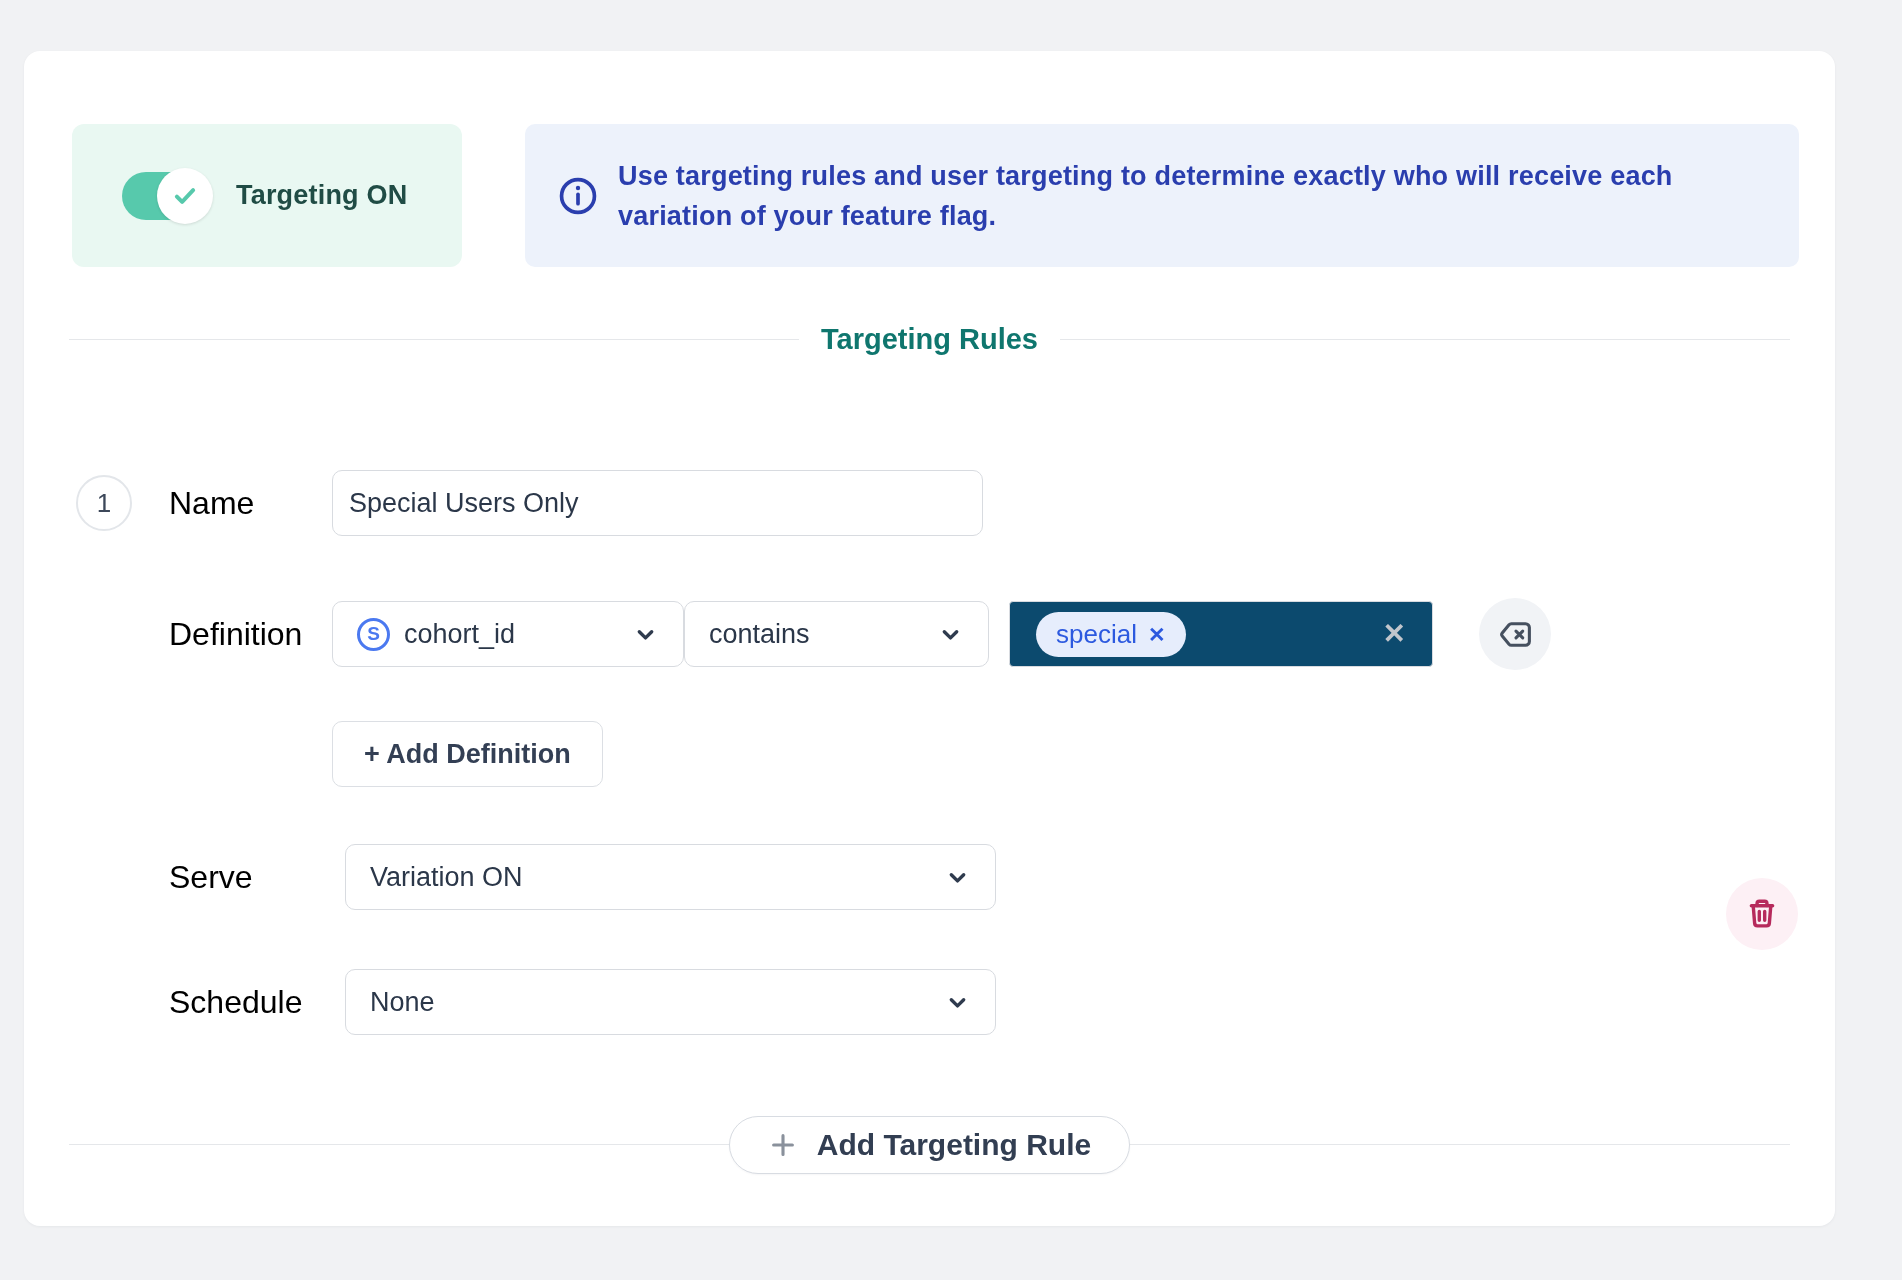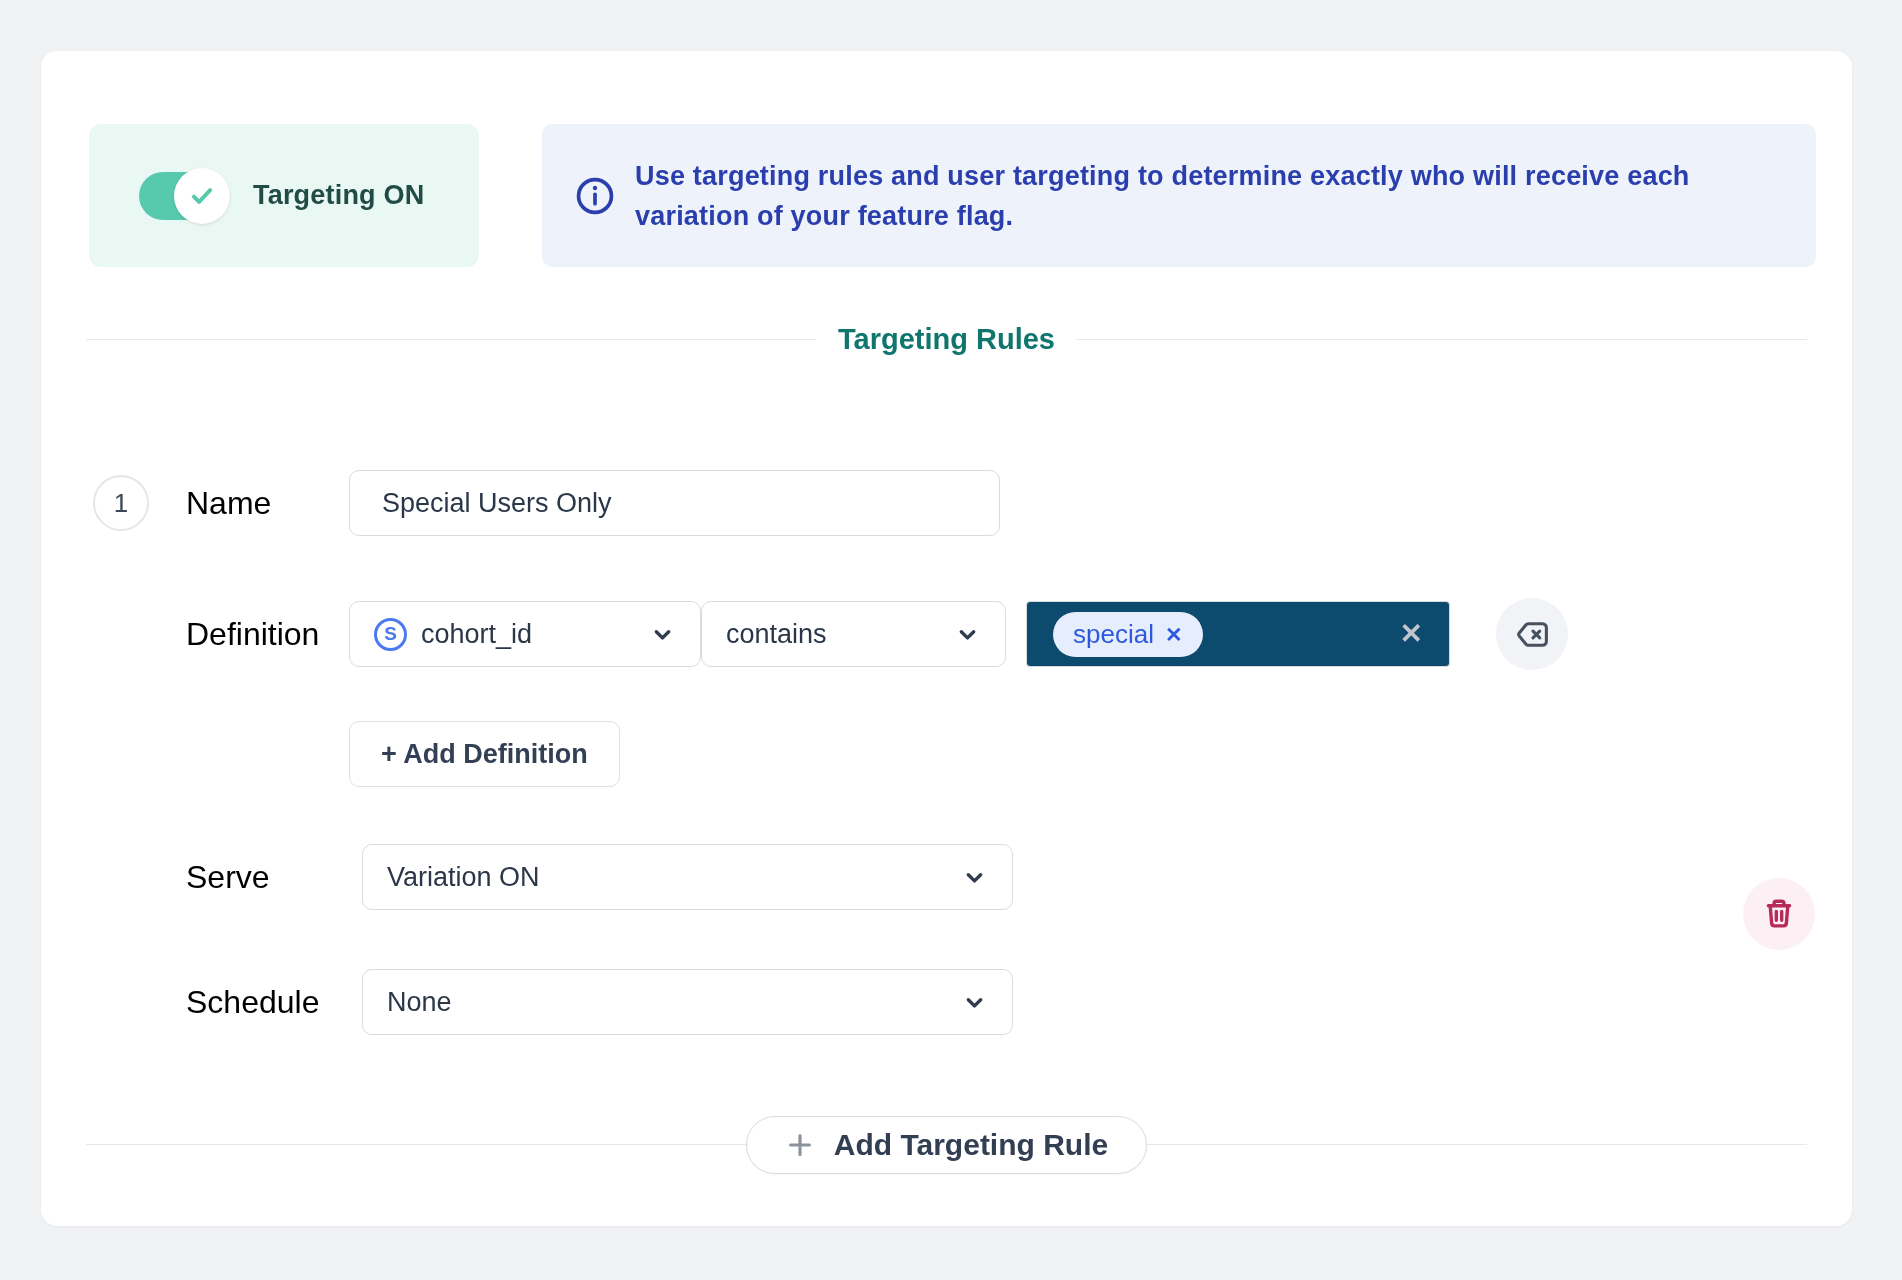--- a/index.html
+++ b/index.html
@@ -4,21 +4,21 @@
 <style>
   * { margin:0; padding:0; box-sizing:border-box; }
   html,body { width:1902px; height:1280px; overflow:hidden; }
   body {
     background:#f1f2f4;
     font-family:"Liberation Sans", sans-serif;
     color:#35415a;
     position:relative;
   }
   .card {
-    position:absolute; left:41px; top:51px;
+    position:absolute; left:24px; top:51px;
     width:1811px; height:1175px;
     background:#ffffff; border-radius:16px;
     box-shadow:0 1px 3px rgba(20,30,50,0.05);
   }
 
   
   .top-section {
     display:flex; gap:63px;
     margin:73px 36px 0 48px;
   }
@@ -78,21 +78,21 @@
     width:56px; height:56px; border-radius:50%;
     border:2px solid #e3e6ea;
     display:flex; align-items:center; justify-content:center;
     font-size:26px; color:#3c4759; background:#fff;
   }
 
   .text-input {
     width:651px; height:66px;
     border:1.5px solid #d8dbe0; border-radius:10px;
     font-family:"Liberation Sans", sans-serif;
-    font-size:27px; color:#2b3749; padding:0 32px;
+    font-size:27px; color:#2b3749; padding:0 16px;
     background:#fff; outline:none;
   }
 
   .dropdown {
     height:66px; background:#fff;
     border:1.5px solid #d8dbe0; border-radius:10px;
     display:flex; align-items:center;
     padding:0 24px; cursor:pointer;
     font-size:27px; color:#2b3749; font-weight:500;
   }

